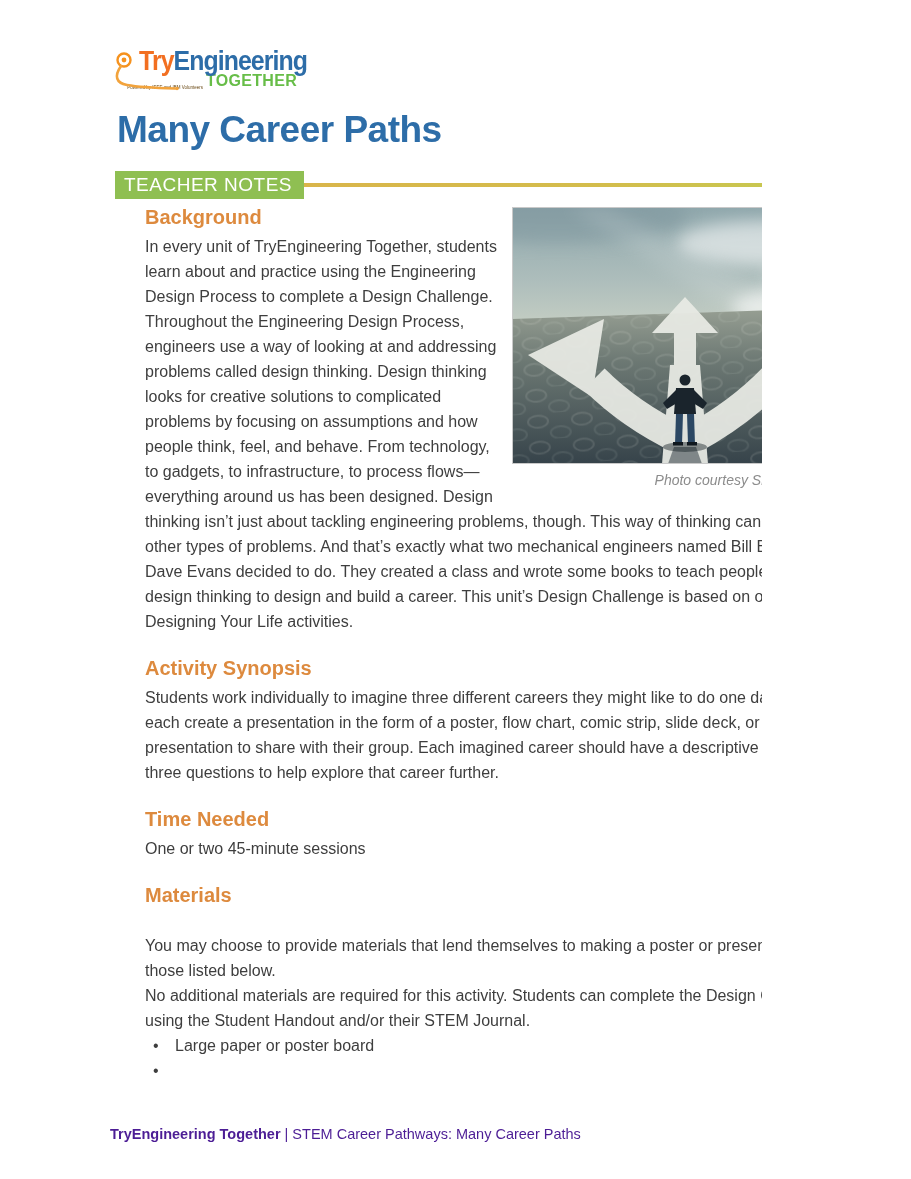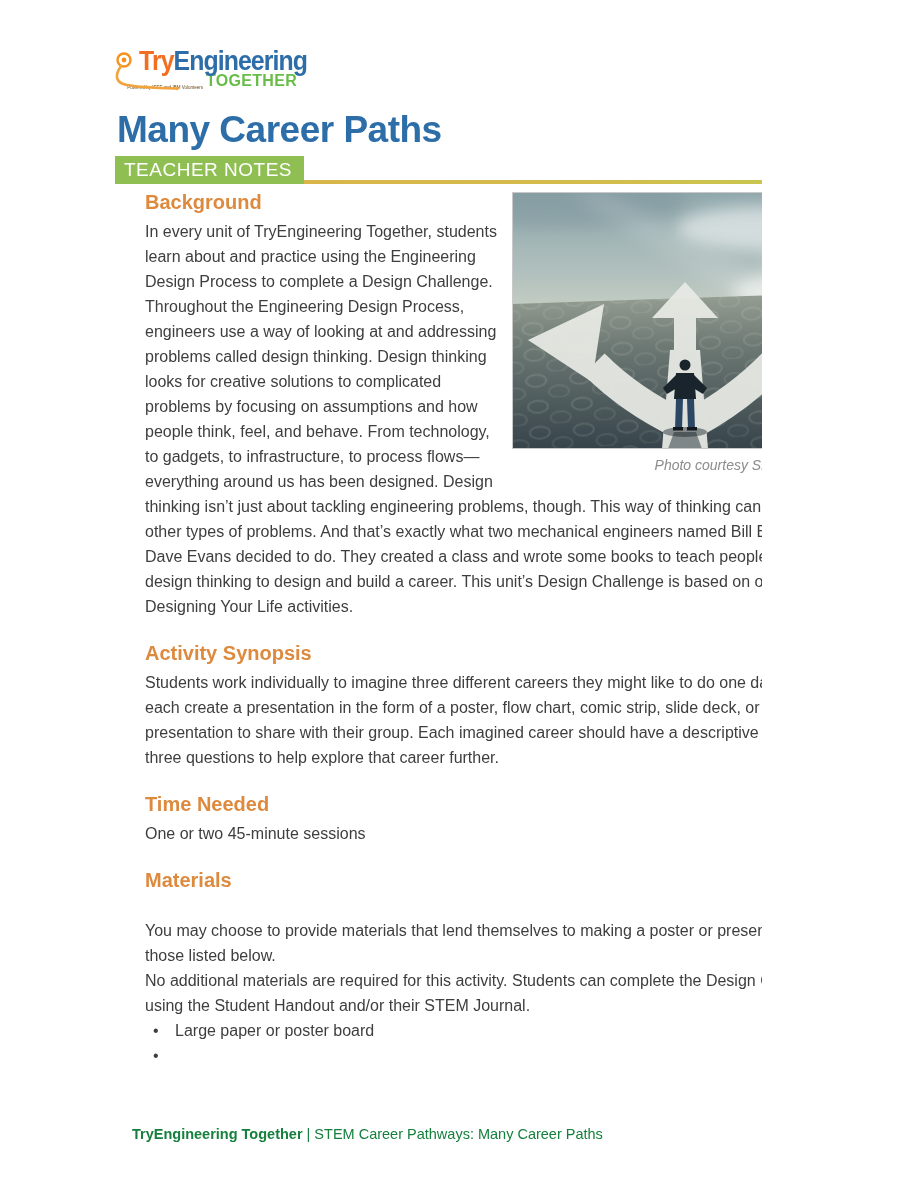--- a/index.html
+++ b/index.html
@@ -12,37 +12,37 @@
   .logo{position:relative;height:54px;width:300px;}
   .logo-doodle{position:absolute;left:-2px;top:2px;}
   .logo-text{margin-left:24px;width:158px;}
   .logo-l1{font-size:27px;font-weight:bold;letter-spacing:-1px;transform:scaleX(.92);transform-origin:left;white-space:nowrap;}
   .lt-try{color:#F26F21;}
   .lt-eng{color:#2D6DA8;}
   .logo-l2{display:flex;justify-content:flex-end;align-items:flex-end;margin-top:-5px;}
   .lt-tagline{font-size:4.5px;color:#6b4a16;margin-right:3px;white-space:nowrap;}
   .lt-together{font-size:16px;font-weight:bold;color:#67BD48;letter-spacing:.3px;}
   .title{margin:8px 0 0 2px;font-size:37px;line-height:43px;font-weight:bold;color:#2D6DA8;letter-spacing:-.5px;}
-  .banner-row{display:flex;align-items:flex-end;margin-top:5px;width:742px;}
+  .banner-row{display:flex;align-items:center;margin-top:20px;width:742px;}
   .banner{background:#8FBF52;color:#ffffff;font-size:19px;line-height:28px;height:28px;padding:0 12px 0 9px;letter-spacing:.5px;white-space:nowrap;}
   .rule{flex:1;height:4px;background:linear-gradient(90deg,#D9B54A 0%,#D3BD4C 55%,#C2CC52 100%);}
   
   .content{margin:6px 0 0 145px;width:715px;font-size:16px;line-height:25px;}
   .sec{margin:0 0 22px 0;}
   .sec-h{font-size:20px;line-height:25px;color:#DD8A3E;font-weight:bold;margin:0 0 4px 0;}
   .body-p{margin:0;}
   .gap-p{margin-top:25px;}
   figure.photo{float:right;width:348px;margin:2px 0 6px 14px;}
   figure.photo svg{display:block;}
   .photo-caption{font-size:14px;font-style:italic;color:#8C8C8C;text-align:right;margin-top:4px;}
   .bullets{margin:0;padding:0;}
   .bullet-row{display:flex;}
   .bullet-char{width:22px;padding-left:8px;flex:none;}
   
-  .footer-text{position:absolute;left:132px;top:1126px;font-size:14.5px;color:#15803d;}
+  .footer-text{position:absolute;left:110px;top:1126px;font-size:14.5px;color:#4c1d95;}
   .footer-brand{font-weight:bold;}
   .page-badge{
     position:absolute;left:821px;top:1114px;width:36px;height:56px;background:#ECC04F;
     color:#F8E7B0;display:flex;align-items:center;justify-content:center;font-size:14px;
   }
 </style>
 </head>
 <body>
 
 <div class="page">

